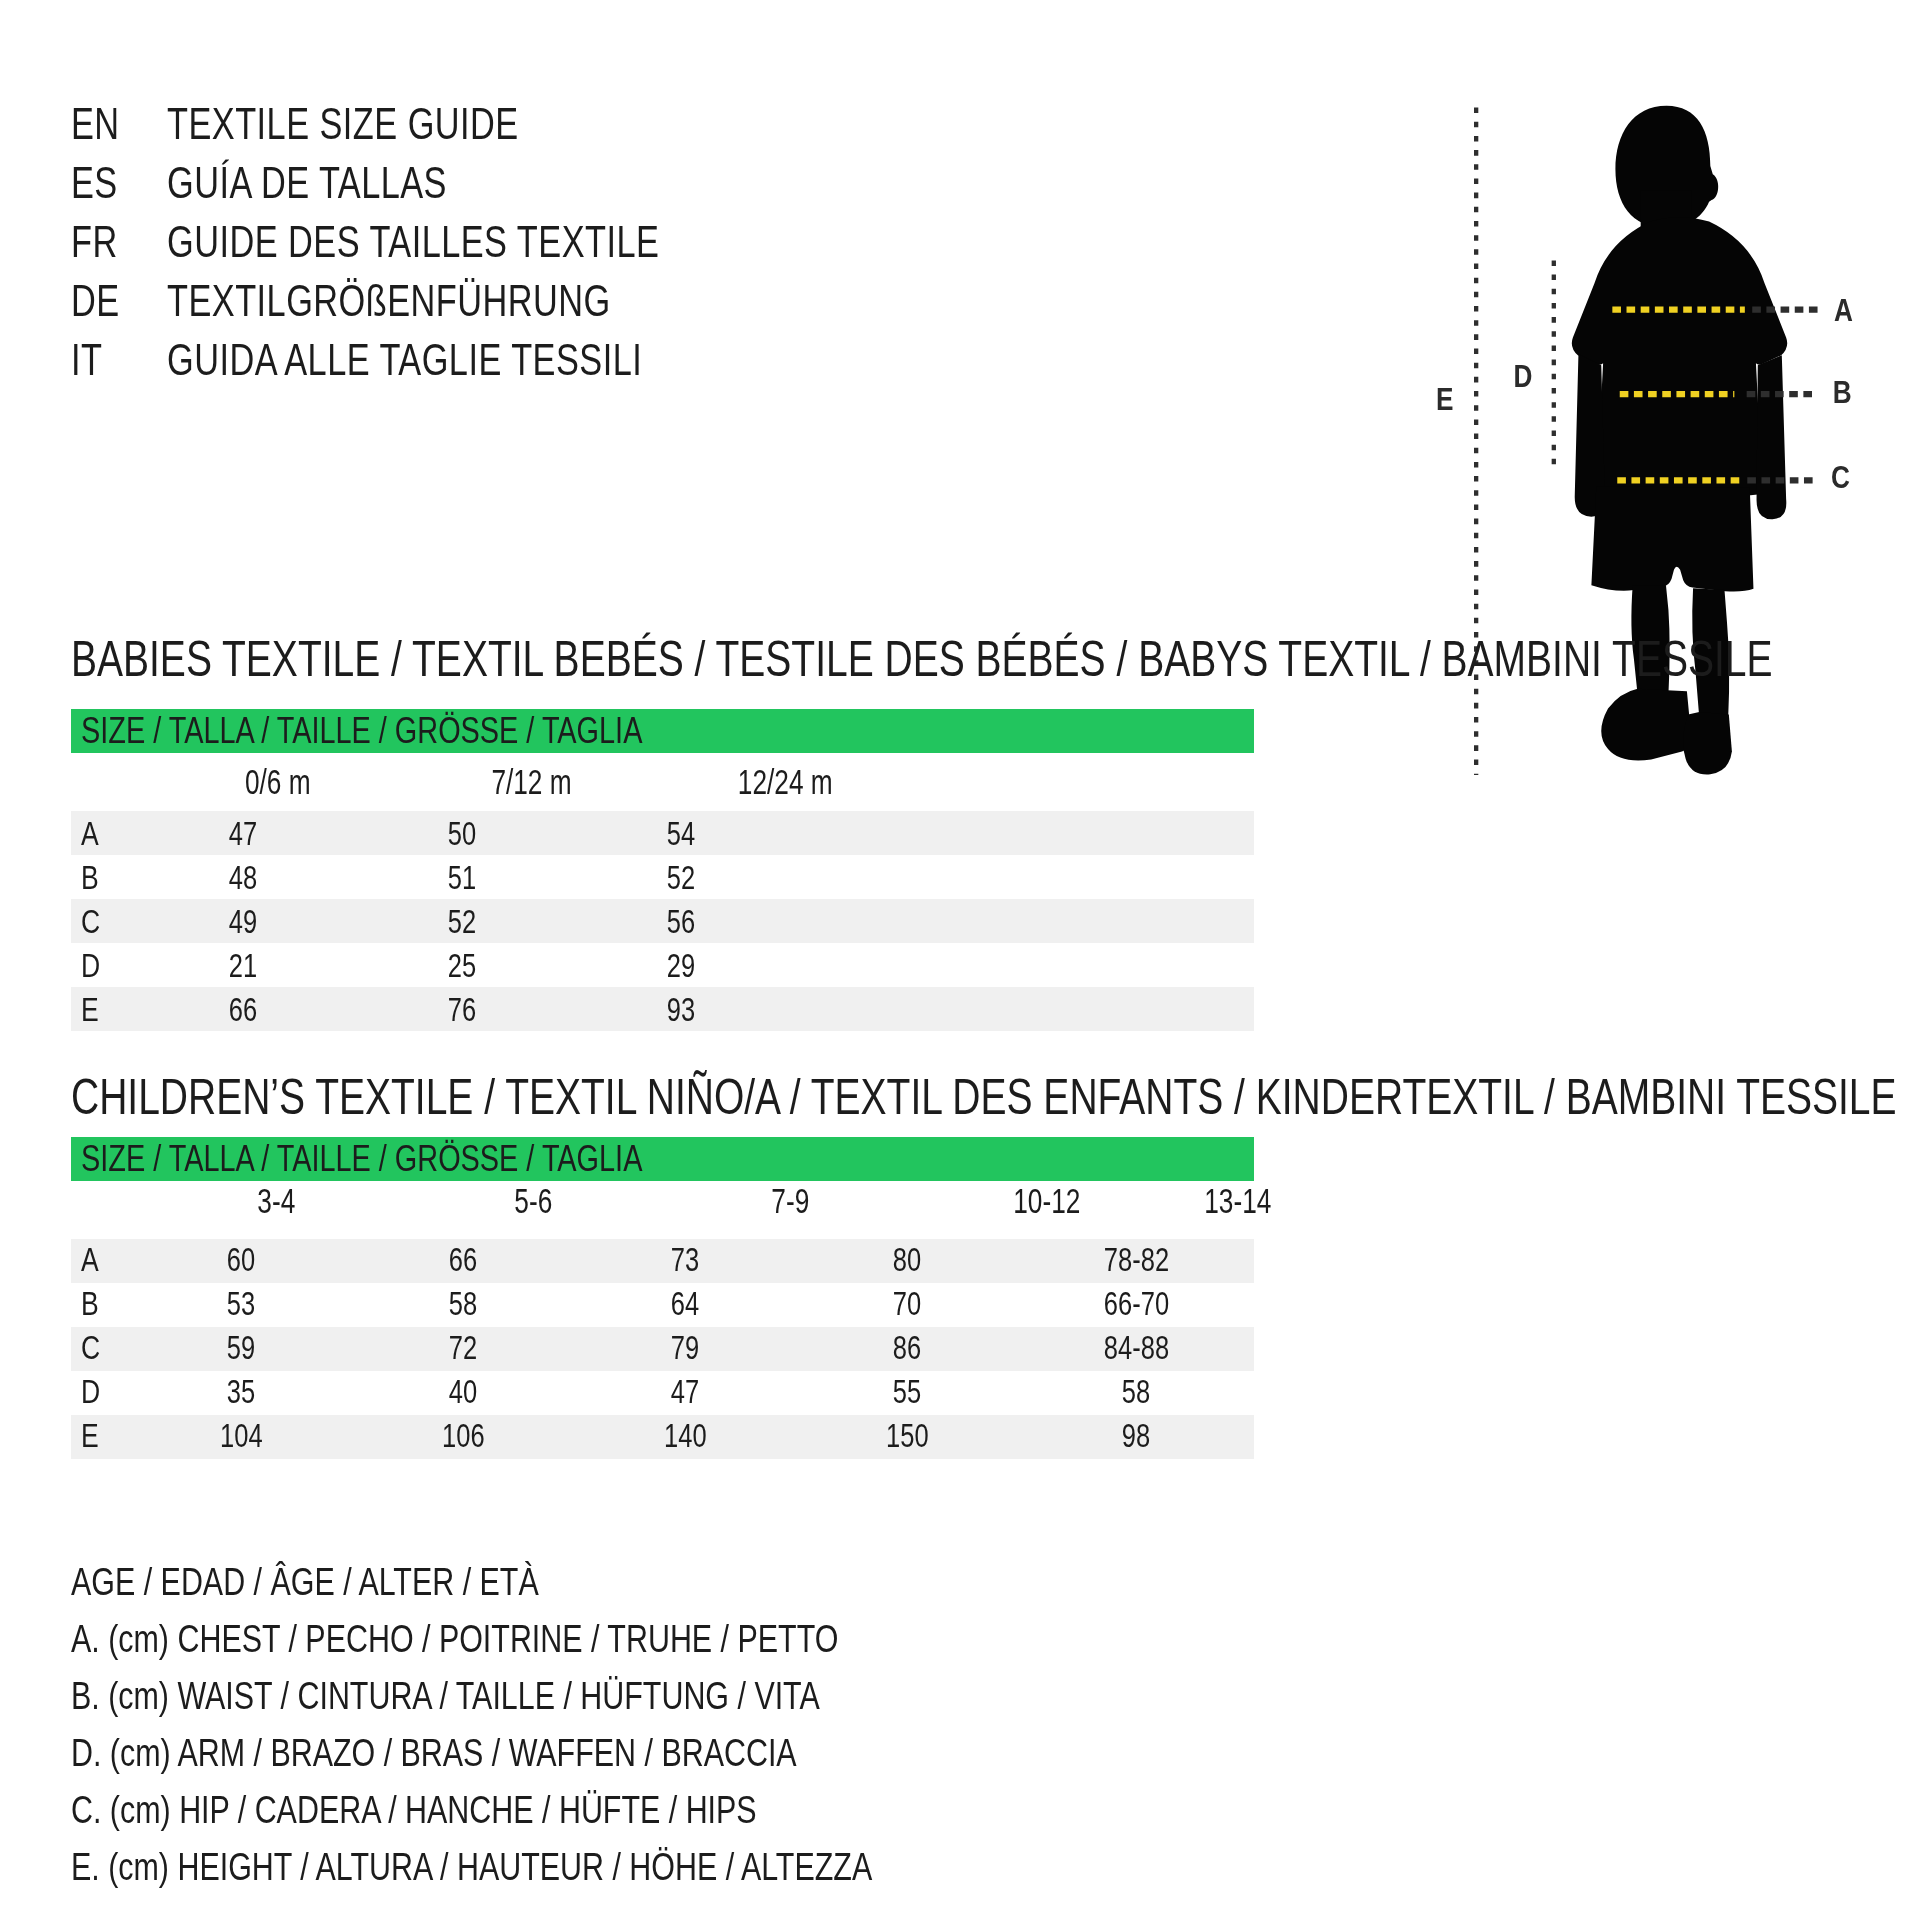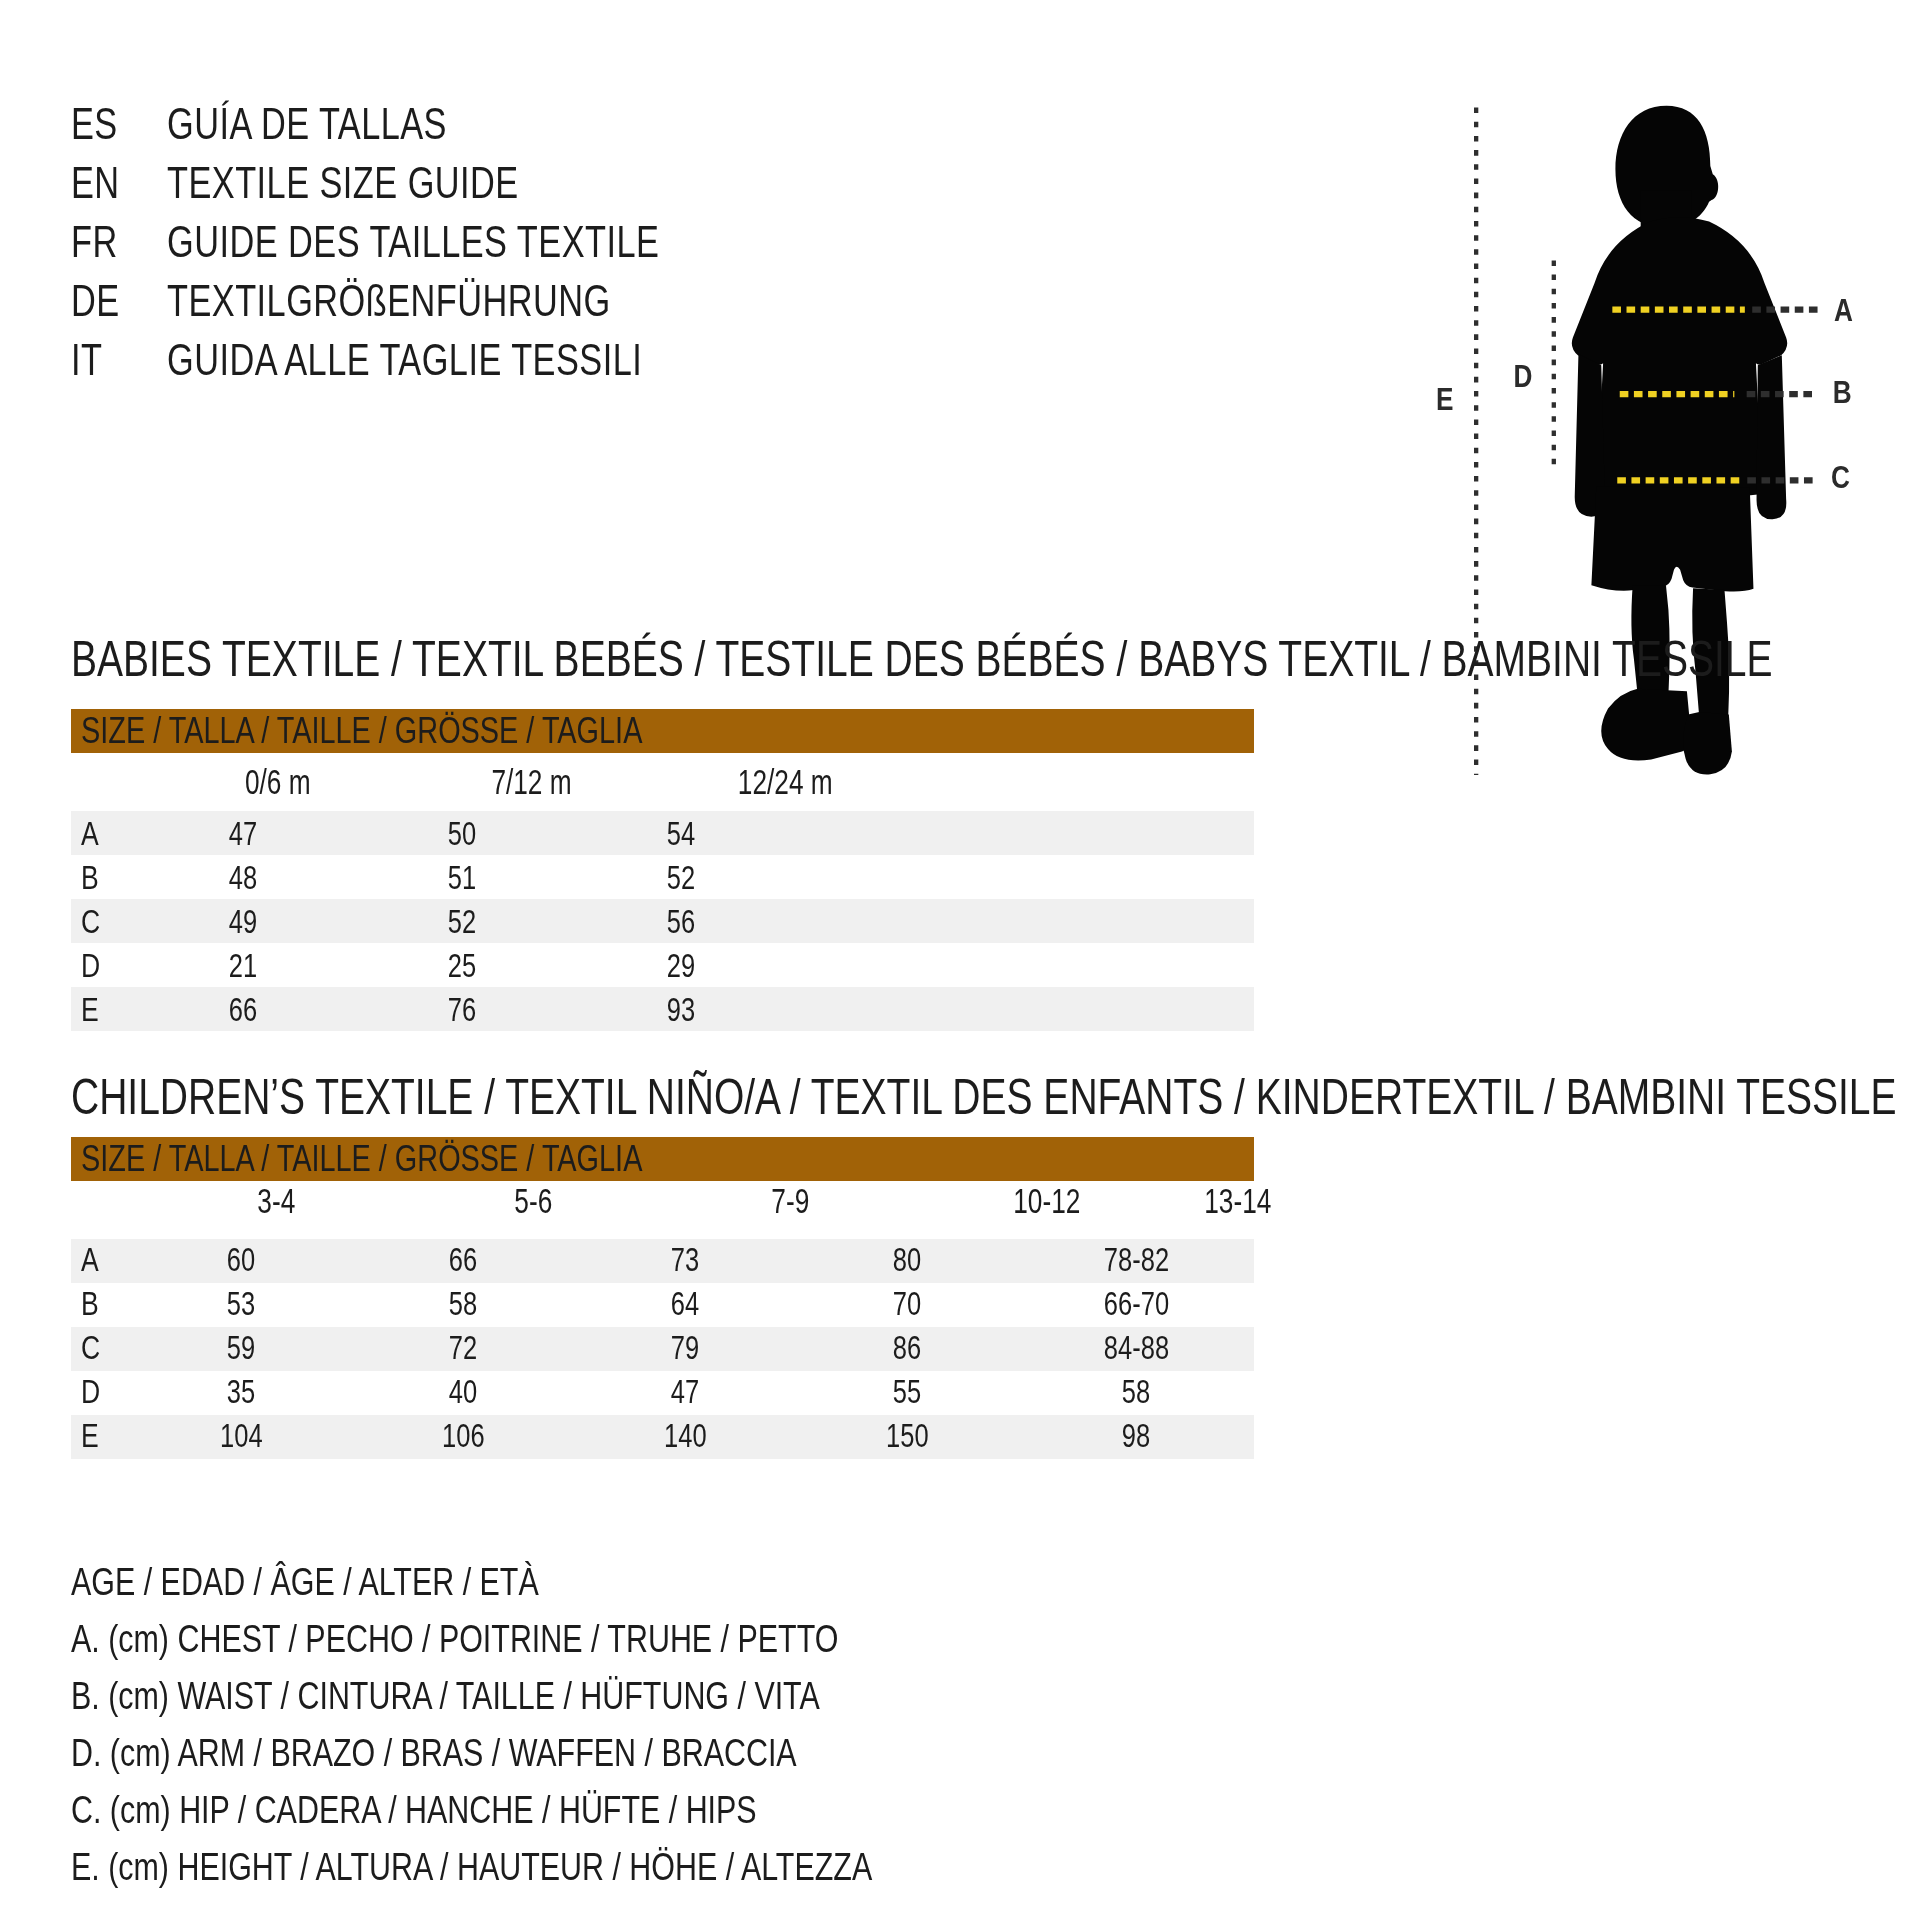--- a/index.html
+++ b/index.html
@@ -19,21 +19,21 @@
 
   
   .sec-title { position:absolute; left:71px; font-size:50px; }
   .sec-title.babies   { top:630px; }
   .sec-title.children { top:1068px; }
 
   
   .table { position:absolute; left:71px; width:1183px; }
   .table.babies   { top:709px; }
   .table.children { top:1137px; }
-  .bar { height:44px; background:#a16207; display:flex; align-items:center; padding-left:10px; font-size:37px; }
+  .bar { height:44px; background:#22c55e; display:flex; align-items:center; padding-left:10px; font-size:37px; }
   .grid-b { display:grid; grid-template-columns:62px 219px 219px 219px 1fr; }
   .grid-c { display:grid; grid-template-columns:59px 222px 222px 222px 222px 1fr; }
   .colhead { height:58px;gap:35px; }
   .trow    { height:44px; }
   .stripe  { background:#f0f0f0; }
   .cell { display:flex; align-items:center; justify-content:center; font-size:34px; }
   .colhead .cell { font-size:35px; }
   .cell.lbl { justify-content:flex-start; padding-left:10px; }
 
   
@@ -44,26 +44,26 @@
   .figure { position:absolute; left:1417px; top:92px; }
   .fig-label { font-family:"Liberation Sans",sans-serif; font-weight:700; font-size:50px; fill:#2b2b2b; }
 </style>
 </head>
 <body>
 
 <div>
 
   <section class="lang-block">
     <div class="lang-row">
+      <span class="lang-code cond">EN</span>
+      <span class="lang-title cond">TEXTILE SIZE GUIDE</span>
+    </div>
+    <div class="lang-row">
       <span class="lang-code cond">ES</span>
       <span class="lang-title cond">GUÍA DE TALLAS</span>
-    </div>
-    <div class="lang-row">
-      <span class="lang-code cond">EN</span>
-      <span class="lang-title cond">TEXTILE SIZE GUIDE</span>
     </div>
     <div class="lang-row">
       <span class="lang-code cond">FR</span>
       <span class="lang-title cond">GUIDE DES TAILLES TEXTILE</span>
     </div>
     <div class="lang-row">
       <span class="lang-code cond">DE</span>
       <span class="lang-title cond">TEXTILGRÖßENFÜHRUNG</span>
     </div>
     <div class="lang-row">

